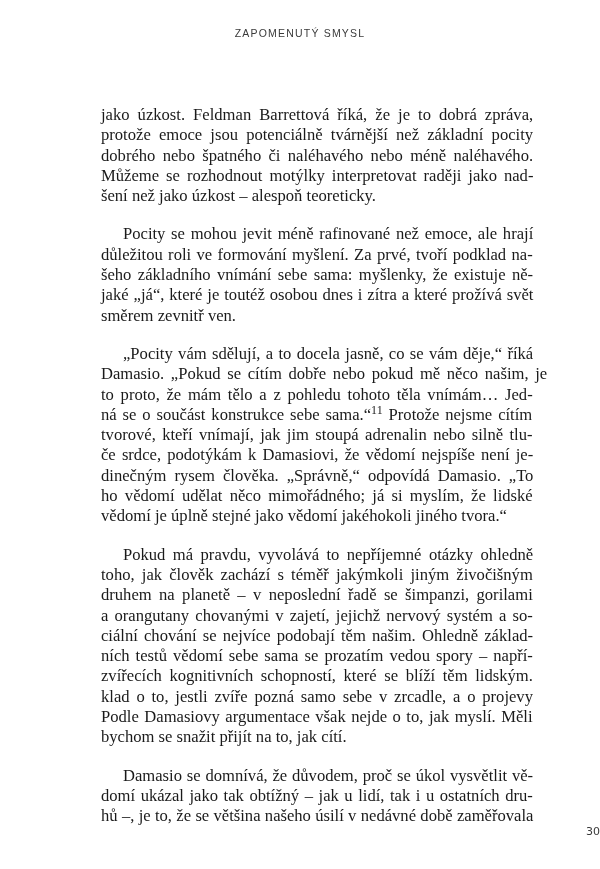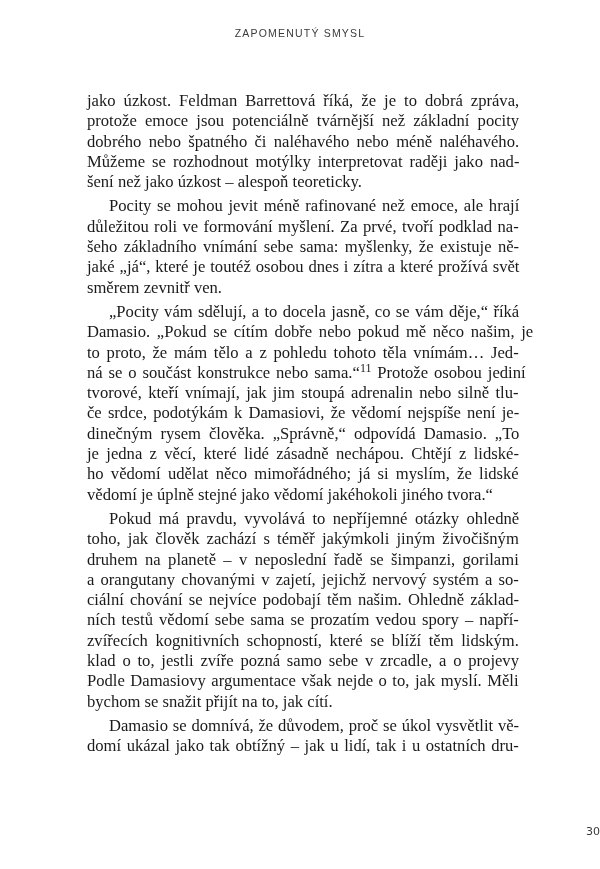--- a/index.html
+++ b/index.html
@@ -7,21 +7,21 @@
   .running-head {
     position: absolute; top: 27px; left: 0; width: 600px; text-align: center;
     font-family: Liberation Sans, sans-serif; font-size: 10.5px; letter-spacing: 1.2px;
     color: #3a3a3a; font-weight: normal;
   }
   .body-text {
     position: absolute; top: 87px; left: 83px; width: 432px;
     font-family: "Liberation Serif", serif; font-size: 16.6px; line-height: 20.3px;
     color: #1a1a1a;
   }
-  .body-text p { margin: 4px; text-align: justify; text-align-last: left; }
+  .body-text p { margin: 18px; text-align: justify; text-align-last: left; }
   .line { display: block; text-align: justify; text-align-last: justify; white-space: nowrap; }
   .line.last { text-align-last: left; }
   .page-number {
     position: absolute; top: 825px; left: 0; width: 600px; text-align: right;
     font-family: "DejaVu Sans", sans-serif; font-size: 11px; color: #3a3a3a;
   }
   sup { font-size: 12px; line-height: 0; vertical-align: 6px; }
 </style>
 </head>
 <body>
@@ -40,39 +40,39 @@
     <span class="line" style="padding-left: 22px; white-space: nowrap; display: block; word-spacing: 1.55556px;">Pocity se mohou jevit méně rafinované než emoce, ale hrají</span>
     <span class="line" style="white-space: nowrap; display: block; word-spacing: 1.22222px;">důležitou roli ve formování myšlení. Za prvé, tvoří podklad na-</span>
     <span class="line" style="white-space: nowrap; display: block; word-spacing: 2.25px;">šeho základního vnímání sebe sama: myšlenky, že existuje ně-</span>
     <span class="line" style="white-space: nowrap; display: block; word-spacing: 0.75px;">jaké „já“, které je toutéž osobou dnes i zítra a které prožívá svět</span>
     <span class="line last">směrem zevnitř ven.</span>
   </p>
   <p>
     <span class="line" style="padding-left: 22px; white-space: nowrap; display: block; word-spacing: 1.18182px;">„Pocity vám sdělují, a to docela jasně, co se vám děje,“ říká</span>
     <span class="line" style="white-space: nowrap; display: block; word-spacing: 2.5px;">Damasio. „Pokud se cítím dobře nebo pokud mě něco našim, je</span>
     <span class="line" style="white-space: nowrap; display: block; word-spacing: 2.54545px;">to proto, že mám tělo a z pohledu tohoto těla vnímám… Jed-</span>
-    <span class="line" style="white-space: nowrap; display: block; word-spacing: 1.77778px;"><span>ná se o součást konstrukce nebo sama.“</span><sup>11</sup><span> Protože osobou jediní</span></span>
+    <span class="line" style="white-space: nowrap; display: block; word-spacing: 1.77778px;"><span>ná se o součást konstrukce sebe sama.“</span><sup>11</sup><span> Protože nejsme cítím</span></span>
     <span class="line" style="white-space: nowrap; display: block; word-spacing: 2.22222px;">tvorové, kteří vnímají, jak jim stoupá adrenalin nebo silně tlu-</span>
     <span class="line" style="white-space: nowrap; display: block; word-spacing: 2px;">če srdce, podotýkám k Damasiovi, že vědomí nejspíše není je-</span>
     <span class="line" style="white-space: nowrap; display: block; word-spacing: 3.83333px;">dinečným rysem člověka. „Správně,“ odpovídá Damasio. „To</span>
-    <span class="line" style="white-space: nowrap; display: block; word-spacing: 3.2px;">je jedna z věcí, které lidé zásadně nechápou. Chtějí z lidské-</span>
     <span class="line" style="white-space: nowrap; display: block; word-spacing: 3.11111px;">ho vědomí udělat něco mimořádného; já si myslím, že lidské</span>
     <span class="line last">vědomí je úplně stejné jako vědomí jakéhokoli jiného tvora.“</span>
   </p>
   <p>
     <span class="line" style="padding-left: 22px; white-space: nowrap; display: block; word-spacing: 3.28571px;">Pokud má pravdu, vyvolává to nepříjemné otázky ohledně</span>
     <span class="line" style="white-space: nowrap; display: block; word-spacing: 3px;">toho, jak člověk zachází s téměř jakýmkoli jiným živočišným</span>
     <span class="line" style="white-space: nowrap; display: block; word-spacing: 3.22222px;">druhem na planetě – v neposlední řadě se šimpanzi, gorilami</span>
     <span class="line" style="white-space: nowrap; display: block; word-spacing: 2px;">a orangutany chovanými v zajetí, jejichž nervový systém a so-</span>
     <span class="line" style="white-space: nowrap; display: block; word-spacing: 2px;">ciální chování se nejvíce podobají těm našim. Ohledně základ-</span>
     <span class="line" style="white-space: nowrap; display: block; word-spacing: 1.9px;">ních testů vědomí sebe sama se prozatím vedou spory – napří-</span>
     <span class="line" style="white-space: nowrap; display: block; word-spacing: 3.42857px;">zvířecích kognitivních schopností, které se blíží těm lidským.</span>
     <span class="line" style="white-space: nowrap; display: block; word-spacing: 2.66667px;">klad o to, jestli zvíře pozná samo sebe v zrcadle, a o projevy</span>
     <span class="line" style="white-space: nowrap; display: block; word-spacing: 1.33333px;">Podle Damasiovy argumentace však nejde o to, jak myslí. Měli</span>
     <span class="line last">bychom se snažit přijít na to, jak cítí.</span>
   </p>
   <p>
     <span class="line" style="padding-left: 22px; white-space: nowrap; display: block; word-spacing: 0.666667px;">Damasio se domnívá, že důvodem, proč se úkol vysvětlit vě-</span>
     <span class="line" style="white-space: nowrap; display: block; word-spacing: 1.38462px;">domí ukázal jako tak obtížný – jak u lidí, tak i u ostatních dru-</span>
+    <span class="line" style="white-space: nowrap; display: block; word-spacing: 0.166667px;">hů –, je to, že se většina našeho úsilí v nedávné době zaměřovala</span>
   </p>
 </div>
 
 <div class="page-number">30</div>
 
 </body></html>

